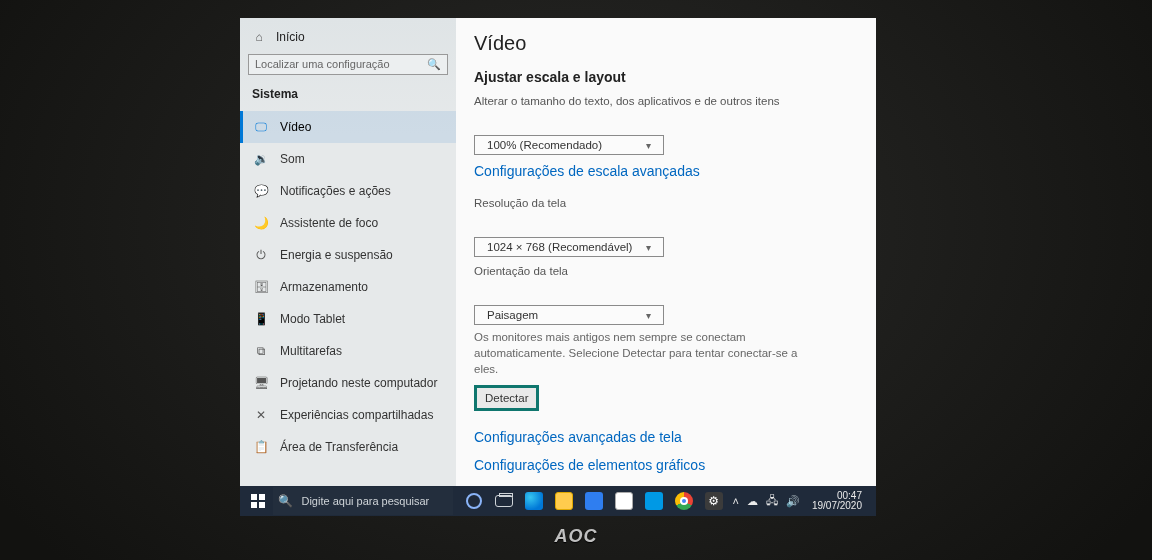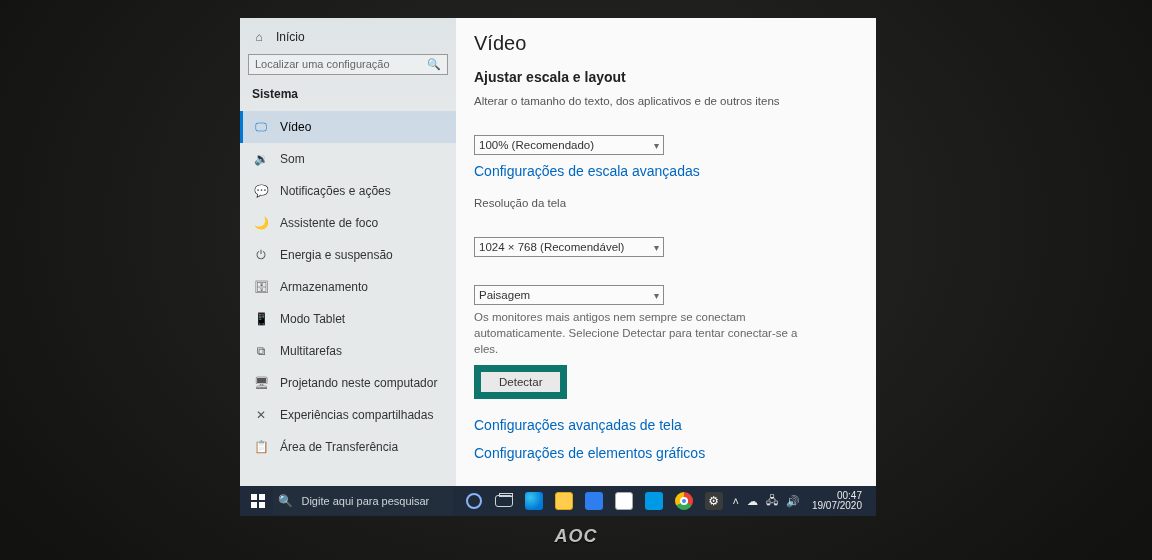--- a/index.html
+++ b/index.html
@@ -138,21 +138,21 @@
     font-size: 11.5px;
     color: #555;
     margin: 8px 0 4px 0;
   }
   .combo {
     display:flex;
     align-items:center;
     justify-content:space-between;
     border:1px solid #8a8a8a;
     background:#fbfbfb;
-    padding: 3px 4px;
+    padding: 3px 12px;
     font-size: 11.5px;
     color:#333;
     width: 190px;
     cursor:pointer;
     margin-top:28px;
   }
   .combo .chev { color:#666; font-size:10px; }
   .link {
     color: var(--link);
     font-size: 14px;
@@ -162,23 +162,23 @@
   }
   .help-text {
     font-size: 11.5px;
     color: #666;
     line-height: 1.4;
     max-width: 330px;
     margin: 4px 0 8px 0;
   }
   .btn {
     display:inline-block;
-    border:7px solid #0f766e;
+    border:3px solid #0f766e;
     background:#e9e9e9;
-    padding: 4px 18px;
+    padding: 4px 8px;
     font-size: 11.5px;
     color:#333;
     cursor:pointer;
   }
 
   
   .taskbar {
     height: 30px;
     background: var(--taskbar);
     display:flex;
@@ -345,20 +345,21 @@
         <span class="chev">▾</span>
       </div>
       <div class="link">Configurações de escala avançadas</div>
 
       <div class="field-label">Resolução da tela</div>
       <div class="combo">
         <span>1024 × 768 (Recomendável)</span>
         <span class="chev">▾</span>
       </div>
 
+      <div class="field-label">Orientação da tela</div>
       <div class="combo">
         <span>Paisagem</span>
         <span class="chev">▾</span>
       </div>
 
       <div class="help-text">Os monitores mais antigos nem sempre se conectam automaticamente. Selecione Detectar para tentar conectar-se a eles.</div>
       <div class="btn">Detectar</div>
 
       <div style="height:10px"></div>
       <div class="link">Configurações avançadas de tela</div><br>

